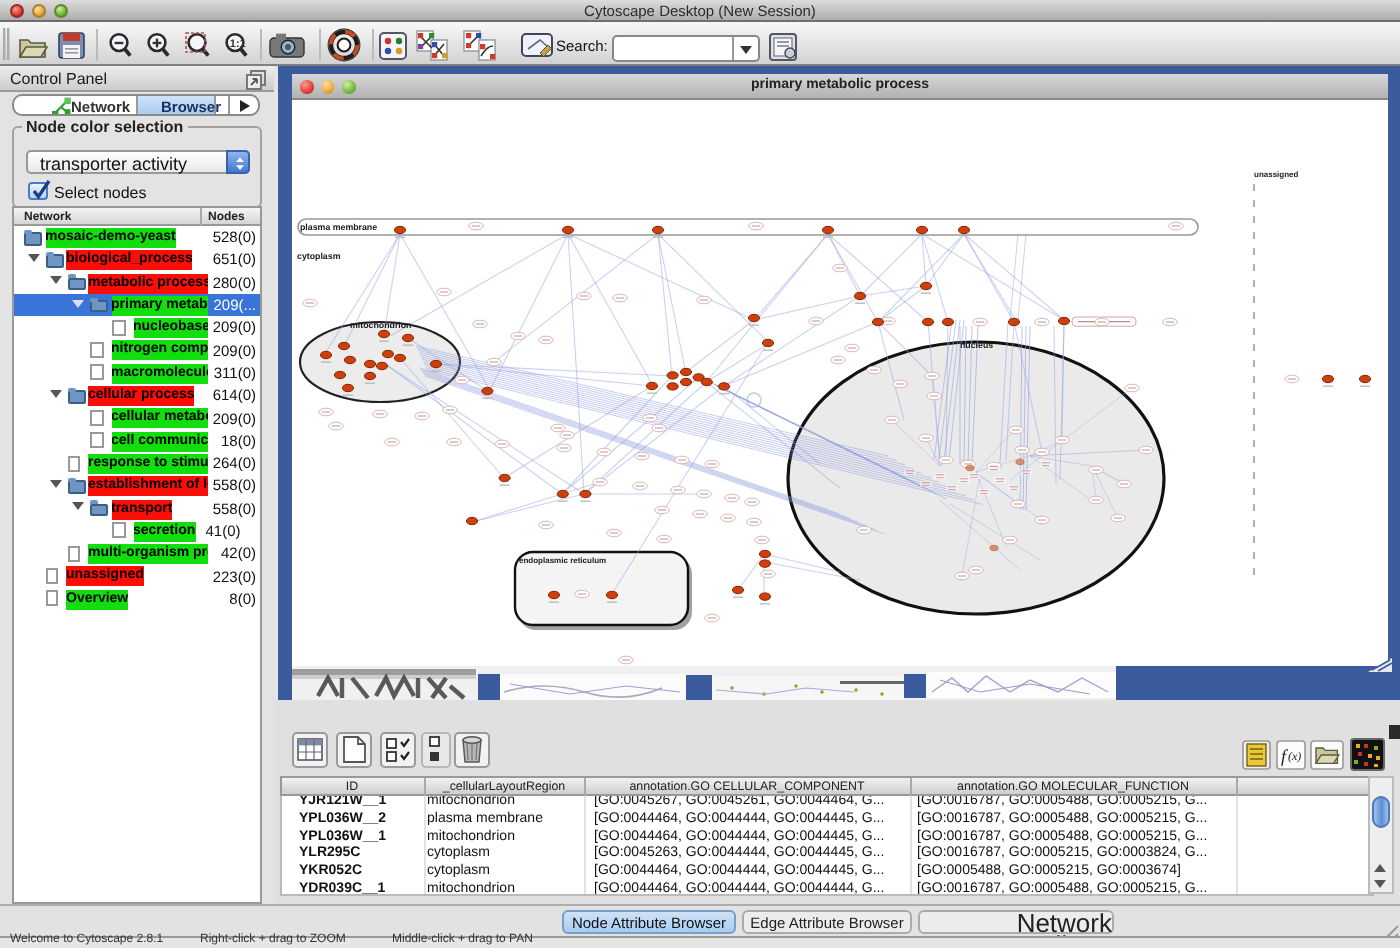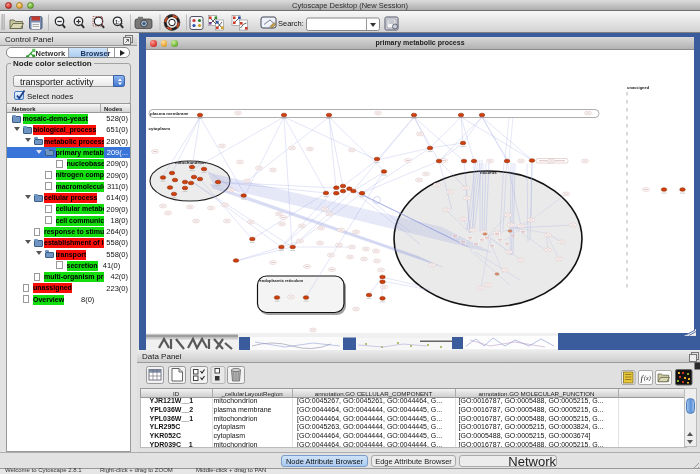--- a/index.html
+++ b/index.html
@@ -212,21 +212,21 @@
       <div style="position:absolute;left:59.5px;top:147.8px;height:10px;max-width:37.5px;overflow:hidden;background:#12dd0d;color:#000;font-size:7px;font-weight:bold;line-height:10.5px;white-space:nowrap">secretion</div>
       <div style="position:absolute;left:88px;top:148.0px;width:33px;text-align:center;font-size:7.5px;color:#111;line-height:10px">41(0)</div>
 <div style="position:absolute;left:26.5px;top:159.7px;width:6.5px;height:8px;background:#fff;border:0.6px solid #999"></div>
       <div style="position:absolute;left:37.0px;top:159.1px;height:10px;max-width:60.0px;overflow:hidden;background:#12dd0d;color:#000;font-size:7px;font-weight:bold;line-height:10.5px;white-space:nowrap">multi-organism pro</div>
       <div style="position:absolute;left:88px;top:159.3px;width:33px;text-align:right;font-size:7.5px;color:#111;line-height:10px">42(0)</div>
 <div style="position:absolute;left:15.5px;top:171.0px;width:6.5px;height:8px;background:#fff;border:0.6px solid #999"></div>
       <div style="position:absolute;left:26.0px;top:170.4px;height:10px;max-width:71.0px;overflow:hidden;background:#fb0d08;color:#000;font-size:7px;font-weight:bold;line-height:10.5px;white-space:nowrap">unassigned</div>
       <div style="position:absolute;left:88px;top:170.6px;width:33px;text-align:right;font-size:7.5px;color:#111;line-height:10px">223(0)</div>
 <div style="position:absolute;left:15.5px;top:182.3px;width:6.5px;height:8px;background:#fff;border:0.6px solid #999"></div>
       <div style="position:absolute;left:26.0px;top:181.7px;height:10px;max-width:71.0px;overflow:hidden;background:#12dd0d;color:#000;font-size:7px;font-weight:bold;line-height:10.5px;white-space:nowrap">Overview</div>
-      <div style="position:absolute;left:74px;top:181.9px;width:33px;font-size:7.5px;color:#111;line-height:10px">8(0)</div>
+      <div style="position:absolute;left:88px;top:181.9px;width:33px;text-align:right;font-size:7.5px;color:#111;line-height:10px">8(0)</div>
   </div>
 </div>
 
 <div class="abs" style="left:139px;top:33px;width:561px;height:317px;background:#3b5c9c"></div>
 <div class="abs" style="left:146px;top:37px;width:548px;height:13px;background:linear-gradient(#d8d8d8,#b2b2b2);border-bottom:1px solid #8a8a8a">
   <div class="abs" style="left:4px;top:3px;width:6.5px;height:6.5px;border-radius:50%;background:radial-gradient(circle at 35% 30%,#ff9a90,#dd3f38 60%,#a8201a)"></div>
   <div class="abs" style="left:14.5px;top:3px;width:6.5px;height:6.5px;border-radius:50%;background:radial-gradient(circle at 35% 30%,#ffe0a0,#e8a93c 60%,#b07a1a)"></div>
   <div class="abs" style="left:25px;top:3px;width:6.5px;height:6.5px;border-radius:50%;background:radial-gradient(circle at 35% 30%,#cdf0a0,#74b83c 60%,#4a8a1a)"></div>
   <div class="abs" style="left:0;top:1.5px;width:548px;text-align:center;font-size:7px;font-weight:bold;color:#222">primary metabolic process</div>
 </div>
@@ -715,27 +715,20 @@
 <rect x="452" y="337" width="11" height="12" fill="#3b5c9c"></rect>
 <rect x="463" y="336" width="95" height="13" fill="#fdfdfd"></rect>
 <path d="M466,346 l10,-7 l8,7 l9,-8 l12,8 l10,-6 l14,6 l12,-7 l13,7" stroke="#8090cc" stroke-width="0.7" fill="none" opacity="0.8"></path>
 <path d="M470,340 l20,6 l25,-4 l30,5" stroke="#b090c0" stroke-width="0.5" fill="none"></path>
 <rect x="558" y="333" width="142" height="17" fill="#3b5c9c"></rect>
 <path d="M684,336 l12,0 l0,-7 z" fill="#e8e8e8"></path>
 <path d="M686,335 l9,-5 M689,335.5 l7,-4" stroke="#3b5c9c" stroke-width="0.8"></path>
 </svg>
 
 <div class="abs" style="left:137px;top:350px;width:563px;height:102px;background:#e0e0e0">
-  <div class="abs" style="left:0;top:0;width:563px;height:13px;background:linear-gradient(#ececec,#cdcdcd);border-bottom:1px solid #9a9a9a">
-    <div class="abs" style="left:5px;top:2px;font-size:8px;color:#1a1a1a">Data Panel</div>
-    <svg class="abs" style="left:552px;top:2px" width="10" height="10" viewBox="0 0 10 10">
-        <rect x="2.5" y="0.5" width="7" height="7" fill="none" stroke="#777" stroke-width="1"></rect>
-        <rect x="0.5" y="2.5" width="7" height="7" fill="#eee" stroke="#777" stroke-width="1"></rect>
-      </svg>
-  </div>
 
   <div class="abs" style="left:3px;top:38px;width:547px;height:9.5px;background:linear-gradient(#f2f2f2,#cfcfcf);border:1px solid #999;font-size:6.2px;color:#222">
     <div class="abs" style="left:0;top:1px;width:70px;text-align:center">ID</div>
     <div class="abs" style="left:71px;top:1px;width:80px;text-align:center">_cellularLayoutRegion</div>
     <div class="abs" style="left:151px;top:1px;width:163px;text-align:center">annotation.GO CELLULAR_COMPONENT</div>
     <div class="abs" style="left:314px;top:1px;width:163px;text-align:center">annotation.GO MOLECULAR_FUNCTION</div>
     <div class="abs" style="left:70.5px;top:0;width:1px;height:8.5px;background:#aaa"></div>
     <div class="abs" style="left:150.5px;top:0;width:1px;height:8.5px;background:#aaa"></div>
     <div class="abs" style="left:313.5px;top:0;width:1px;height:8.5px;background:#aaa"></div>
     <div class="abs" style="left:476.5px;top:0;width:1px;height:8.5px;background:#aaa"></div>

